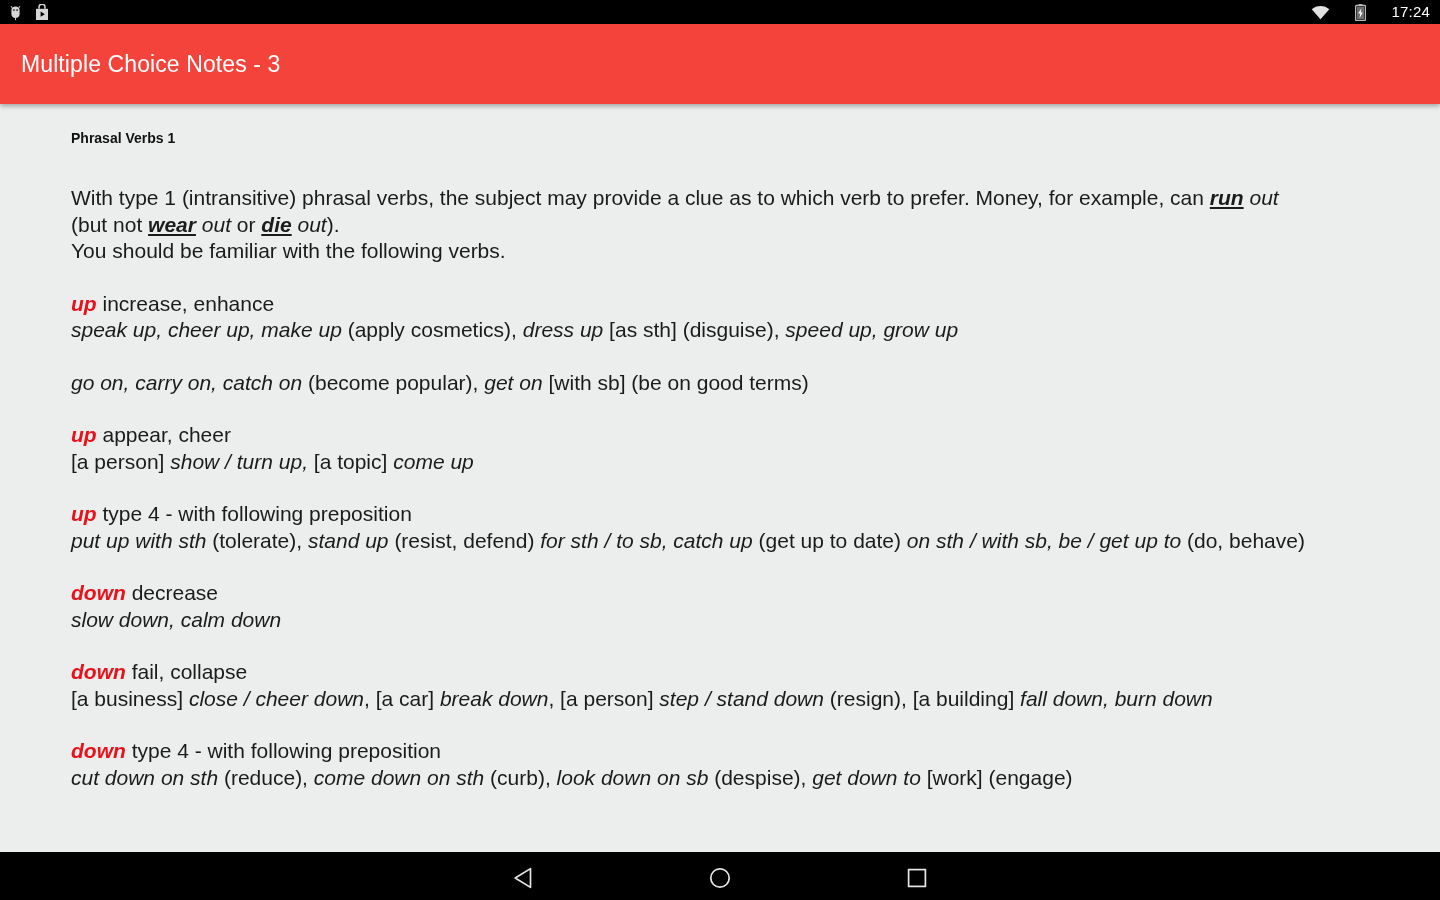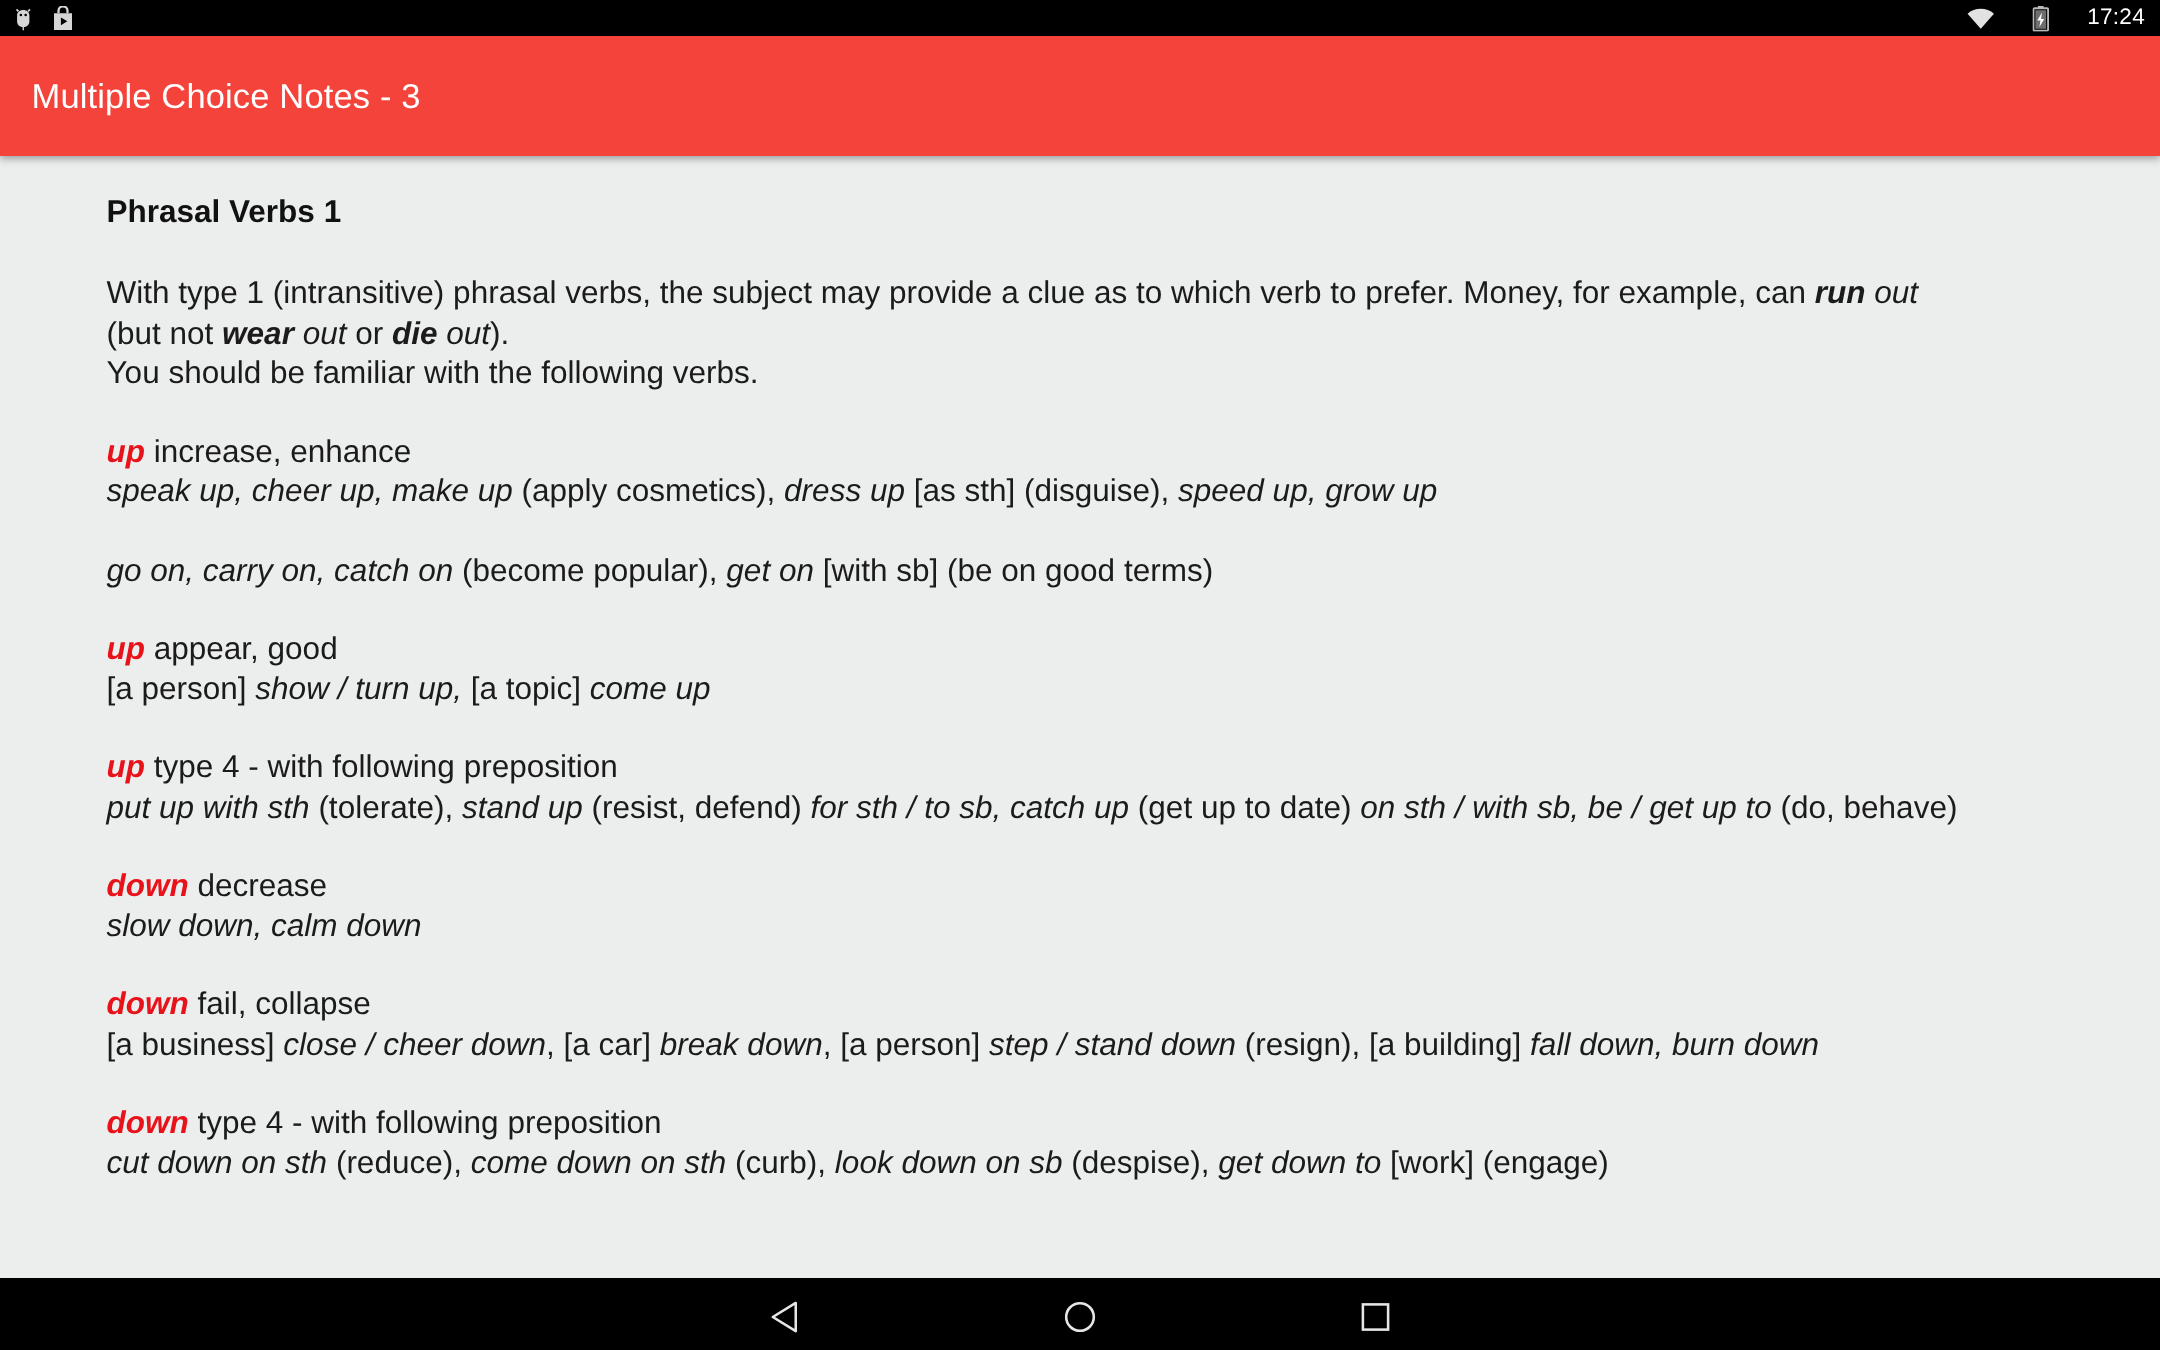--- a/index.html
+++ b/index.html
@@ -50,44 +50,44 @@
 
   
   #content {
     position: relative;
     height: 748px;
     background: #eceded;
     padding: 26px 40px 0 71px;
     overflow: hidden;
   }
   #note-title {
-    font-size: 21px;
+    font-size: 14px;
     font-weight: bold;
     color: #111111;
     letter-spacing: 0;
-    margin-bottom: 29px;
+    margin-bottom: 39px;
   }
   .para {
     font-size: 21px;
     color: #1b1b1b;
     line-height: 26.5px;
     margin-bottom: 26px;
   }
   .block { margin-bottom: 26px; }
   .block .hdr, .block .body {
     font-size: 21px;
     color: #1b1b1b;
     line-height: 26.5px;
   }
   .kw {
     color: #e8121b;
     font-weight: bold;
     font-style: italic;
   }
-  .bi { font-weight: bold; font-style: italic; }
+  .bi { font-weight: bold; font-style: italic; text-decoration: underline; }
   .it { font-style: italic; margin-top: 22px; }
 
   
   #nav-bar {
     height: 52px;
     background: #000000;
     display: flex;
     align-items: center;
     justify-content: center;
     gap: 145px;
@@ -149,21 +149,21 @@
   <div class="block">
     <div class="hdr"><span class="kw">up</span><span> increase, enhance</span></div>
     <div class="body"><span class="it">speak up, cheer up, make up</span><span> (apply cosmetics), </span><span class="it">dress up</span><span> [as sth] (disguise), </span><span class="it">speed up, grow up</span><span></span></div>
   </div>
 
   <div class="block">
     <div class="body"><span class="it">go on, carry on, catch on</span><span> (become popular), </span><span class="it">get on</span><span> [with sb] (be on good terms)</span><span class="it"></span><span></span></div>
   </div>
 
   <div class="block">
-    <div class="hdr"><span class="kw">up</span><span> appear, good</span></div>
+    <div class="hdr"><span class="kw">up</span><span> appear, cheer</span></div>
     <div class="body"><span class="it"></span><span>[a person] </span><span class="it">show / turn up,</span><span> [a topic] </span><span class="it">come up</span><span></span></div>
   </div>
 
   <div class="block">
     <div class="hdr"><span class="kw">up</span><span> type 4 - with following preposition</span></div>
     <div class="body"><span class="it">put up with sth</span><span> (tolerate), </span><span class="it">stand up</span><span> (resist, defend) </span><span class="it">for sth / to sb, catch up</span><span> (get up to date) </span><span class="it">on sth / with sb, be / get up to</span><span> (do, behave)</span></div>
   </div>
 
   <div class="block">
     <div class="hdr"><span class="kw">down</span><span> decrease</span></div>

